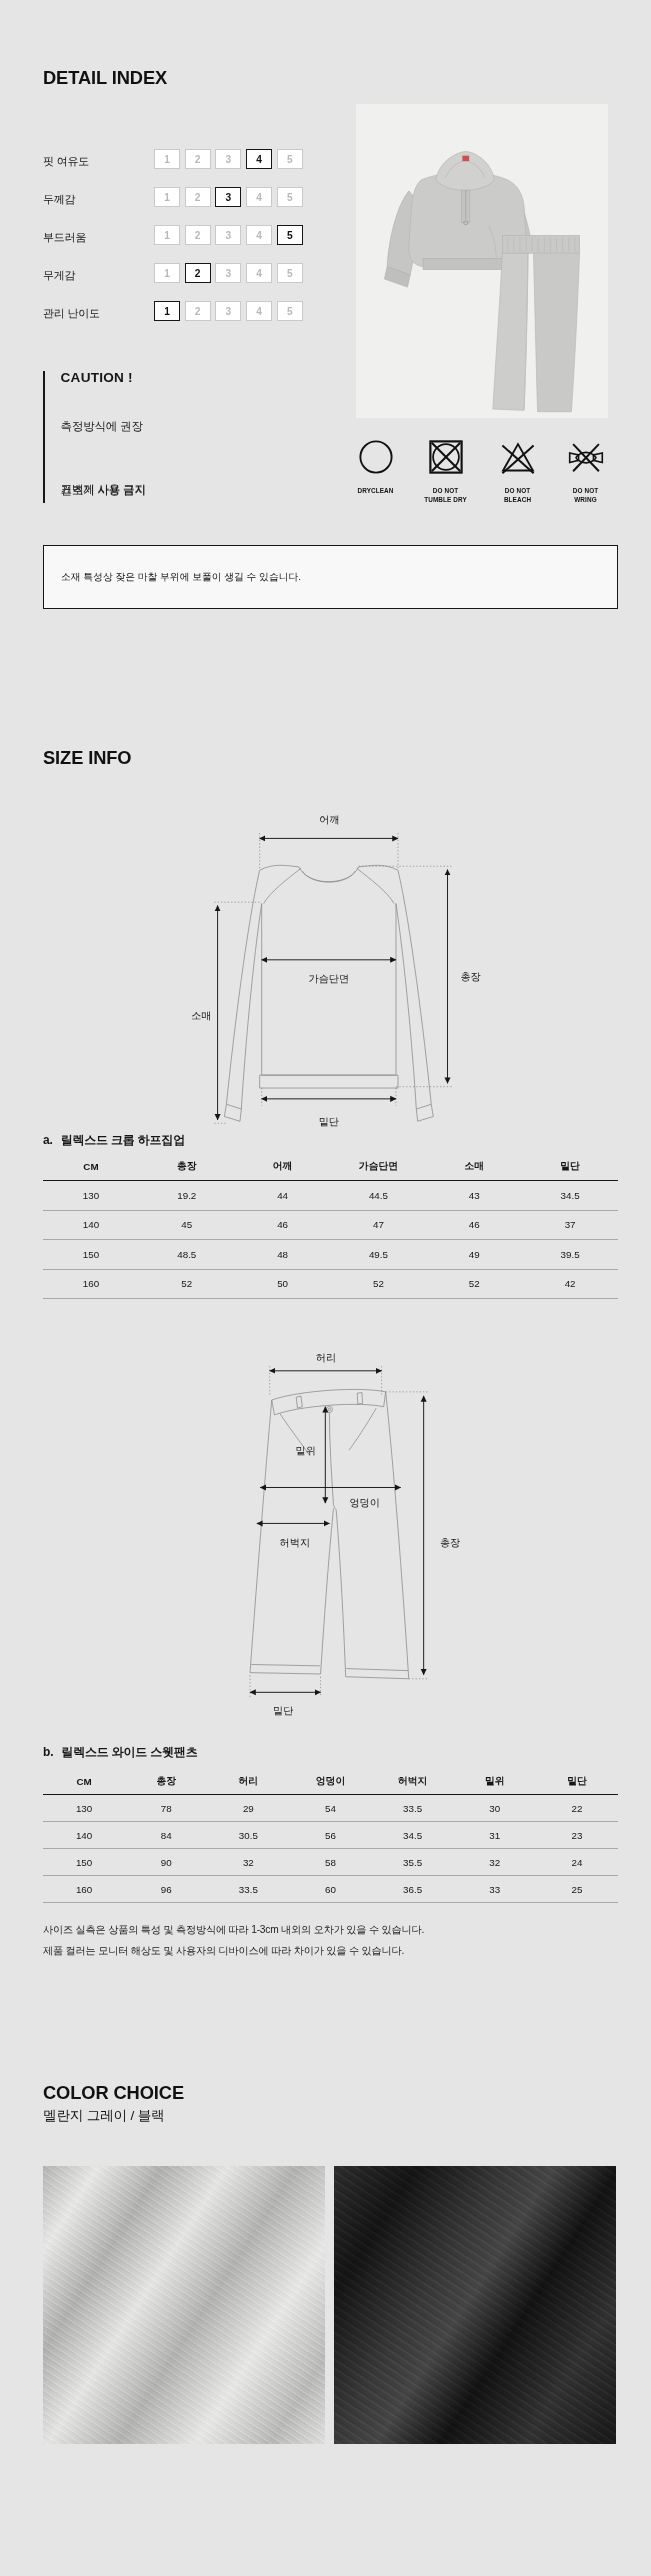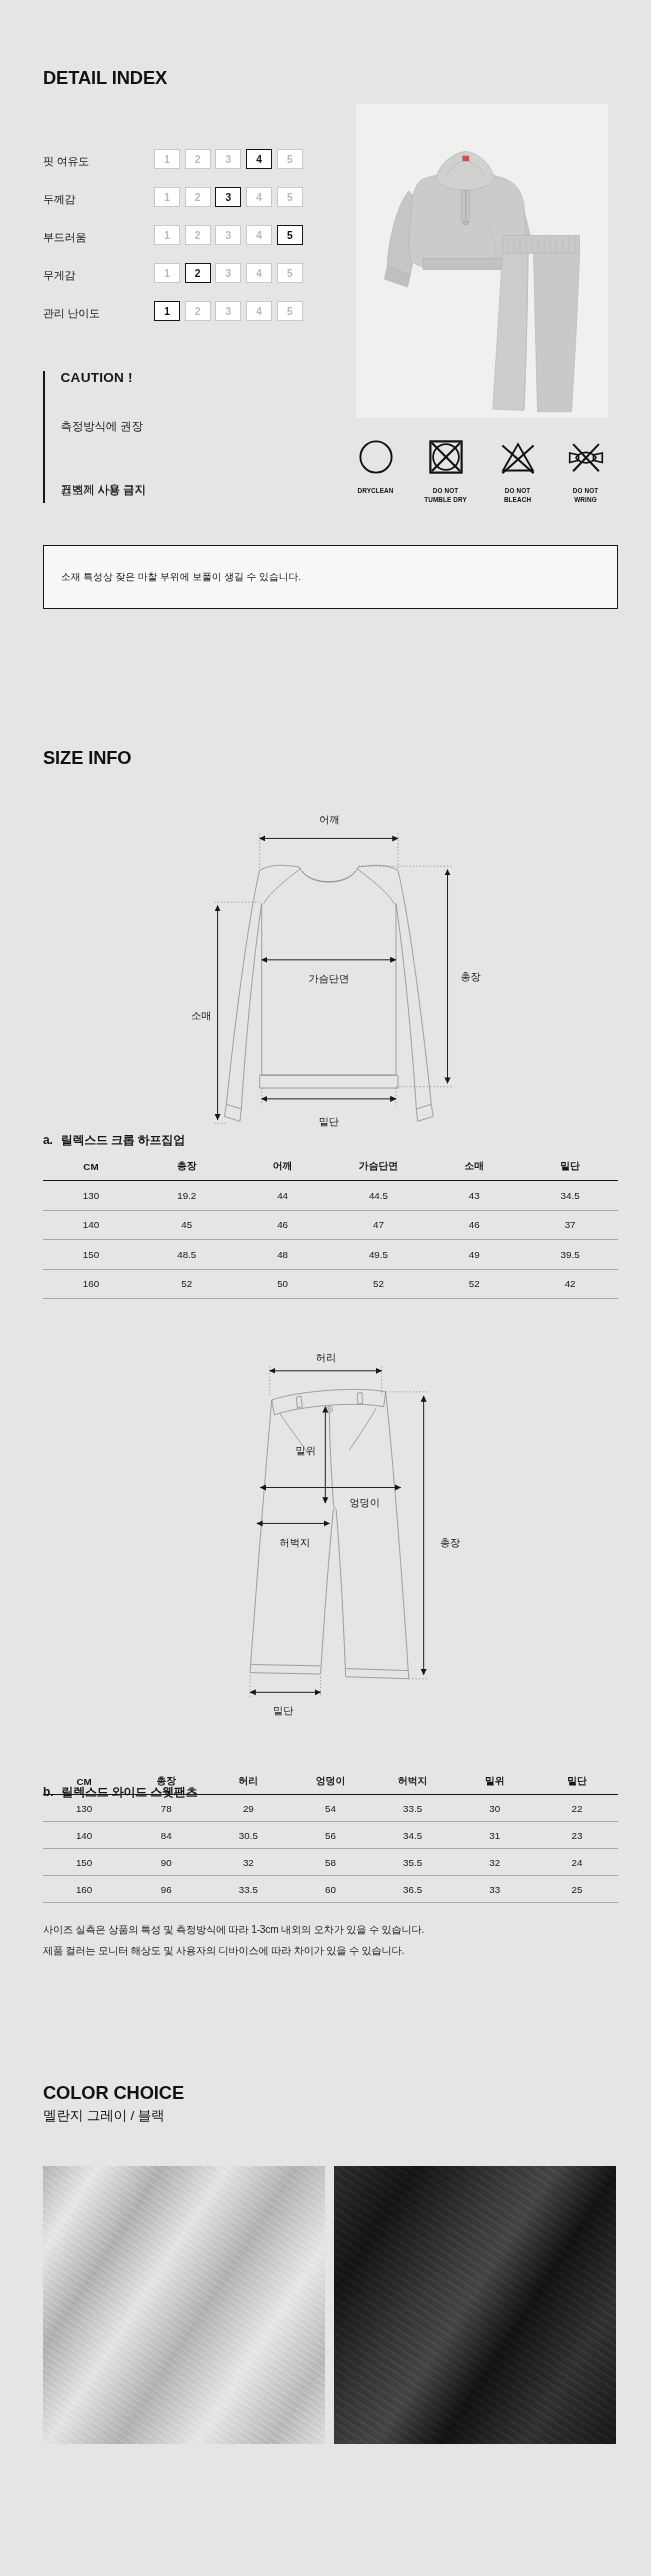--- a/index.html
+++ b/index.html
@@ -377,21 +377,21 @@
       <line x1="118" y1="509" x2="222" y2="509" marker-start="url(#ah2)" marker-end="url(#ah2)"></line>
     </g>
     <text x="230" y="20" text-anchor="middle">허리</text>
     <text x="200" y="158" text-anchor="middle">밑위</text>
     <text x="287" y="235" text-anchor="middle">엉덩이</text>
     <text x="184" y="293" text-anchor="middle">허벅지</text>
     <text x="413" y="293" text-anchor="middle">총장</text>
     <text x="167" y="541" text-anchor="middle">밑단</text>
   </svg>
 
-  <div class="table-title" style="top:1744px;margin-top:40px;">
+  <div class="table-title" style="top:1744px;">
     <span class="pfx">b.</span><span>릴렉스드 와이드 스웻팬츠</span>
   </div>
   <div class="stable t-b" style="top:1769px;">
       <div class="trow thead">
         <div class="tcell th">CM</div>
         <div class="tcell th">총장</div>
         <div class="tcell th">허리</div>
         <div class="tcell th">엉덩이</div>
         <div class="tcell th">허벅지</div>
         <div class="tcell th">밑위</div>

